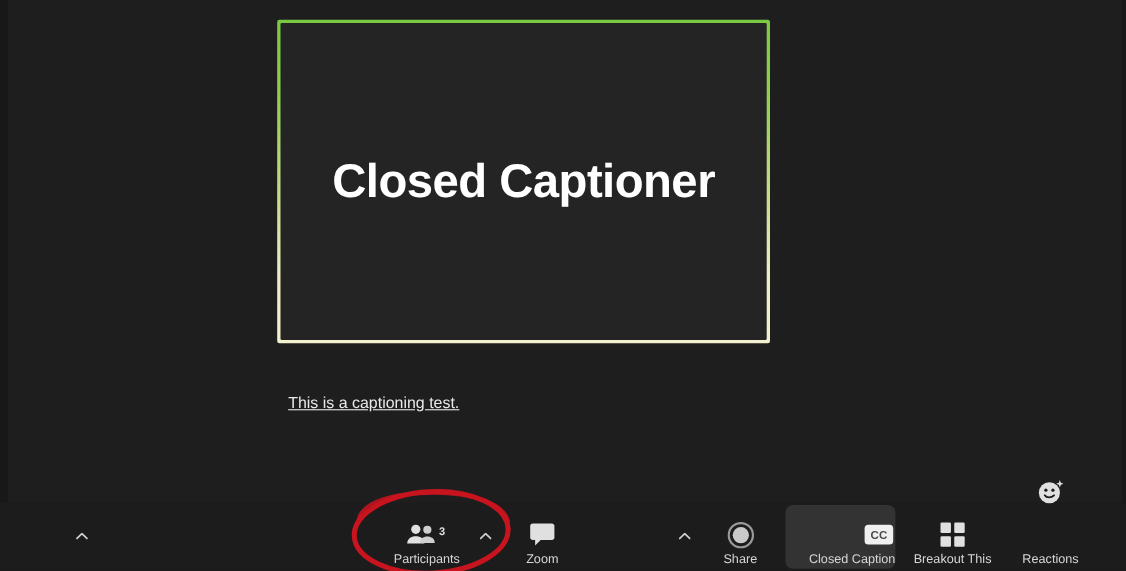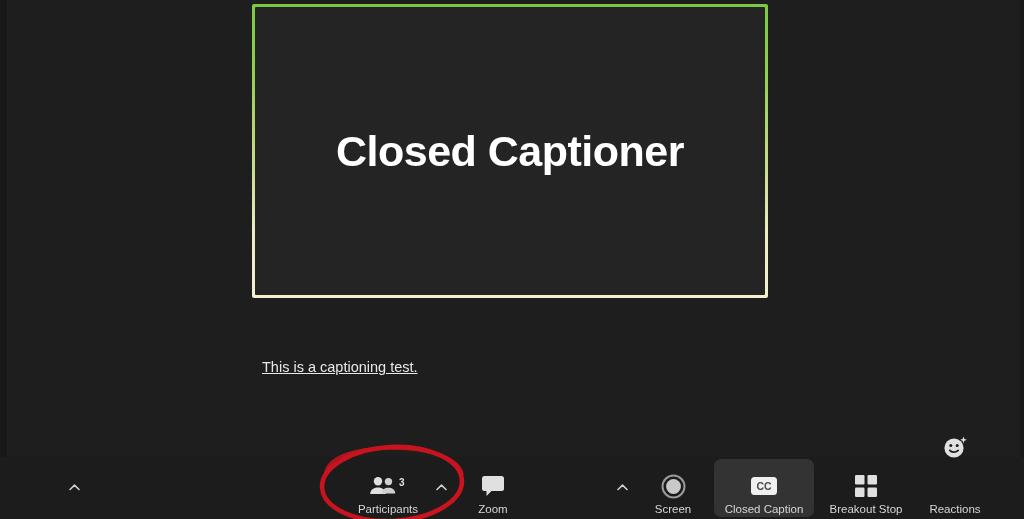--- a/index.html
+++ b/index.html
@@ -26,22 +26,22 @@
   }
   .edge-strip-right {
     position:absolute; top:0; right:0;
     width:4px; height:519px;
     background:#191919;
   }
 
   
   .stage {
     position:absolute;
-    left:252px; top:4px;
-    width:516px; height:294px;
+    left:252px; top:18px;
+    width:448px; height:294px;
   }
   .tile-border {
     position:absolute; inset:0;
     padding:3px;
     background:
       linear-gradient(to bottom, #7ac943 0%, #8fce4e 22%, #c8dc8c 55%, #ecedc4 78%, #f2f0cf 100%);
     border-radius:2px;
   }
   .tile-inner {
     position:relative;
@@ -195,44 +195,44 @@
         </svg>
     </div>
 
     <div class="tb-item" style="left:647px; width:52px;">
       <div class="tb-icon">
         <svg width="25" height="25" viewBox="0 0 25 25">
           <circle cx="12.5" cy="12.5" r="11" fill="none" stroke="#9a9a9a" stroke-width="2"></circle>
           <circle cx="12.5" cy="12.5" r="7.4" fill="#c9c9c9"></circle>
         </svg>
       </div>
-      <div class="tb-label">Screen</div>
+      <div class="tb-label">Share</div>
     </div>
 
     <div class="tb-active" style="left:714px; bottom:2px; width:100px; height:58px;"></div>
-    <div class="tb-item" style="left:714px; width:100px;">
+    <div class="tb-item" style="left:714px; width:100px;align-items:flex-end;">
       <div class="tb-icon">
         <svg width="30" height="22" viewBox="0 0 30 22">
           <rect x="2" y="2" width="26" height="18" rx="3.5" fill="#f0f0f0"></rect>
           <text x="15" y="15" text-anchor="middle" font-family="Liberation Sans, sans-serif" font-size="10.5" font-weight="bold" fill="#4a4a4a">CC</text>
         </svg>
       </div>
       <div class="tb-label">Closed Caption</div>
     </div>
 
     <div class="tb-item" style="left:818px; width:96px;">
       <div class="tb-icon">
         <svg width="24" height="24" viewBox="0 0 24 24">
           <rect x="1" y="1" width="9.5" height="9.5" rx="1.2" fill="#e0e0e0"></rect>
           <rect x="13.5" y="1" width="9.5" height="9.5" rx="1.2" fill="#e0e0e0"></rect>
           <rect x="1" y="13.5" width="9.5" height="9.5" rx="1.2" fill="#e0e0e0"></rect>
           <rect x="13.5" y="13.5" width="9.5" height="9.5" rx="1.2" fill="#e0e0e0"></rect>
         </svg>
       </div>
-      <div class="tb-label">Breakout Stop</div>
+      <div class="tb-label">Breakout This</div>
     </div>
 
     <div class="tb-item" style="left:922px; width:66px;gap:40px;">
       <div class="tb-icon">
         <svg width="25" height="24" viewBox="0 0 25 24">
           <circle cx="11" cy="13" r="9.6" fill="#e0e0e0"></circle>
           <circle cx="7.8" cy="10.6" r="1.5" fill="#1c1c1c"></circle>
           <circle cx="14.2" cy="10.6" r="1.5" fill="#1c1c1c"></circle>
           <path d="M6.8 15.3 c1.5 2.5 6 2.5 8.4 0" stroke="#1c1c1c" stroke-width="1.7" fill="none" stroke-linecap="round"></path>
           <path d="M20.5 1.4 L21.4 3.9 L23.9 4.8 L21.4 5.7 L20.5 8.2 L19.6 5.7 L17.1 4.8 L19.6 3.9 Z" fill="#e0e0e0"></path>

